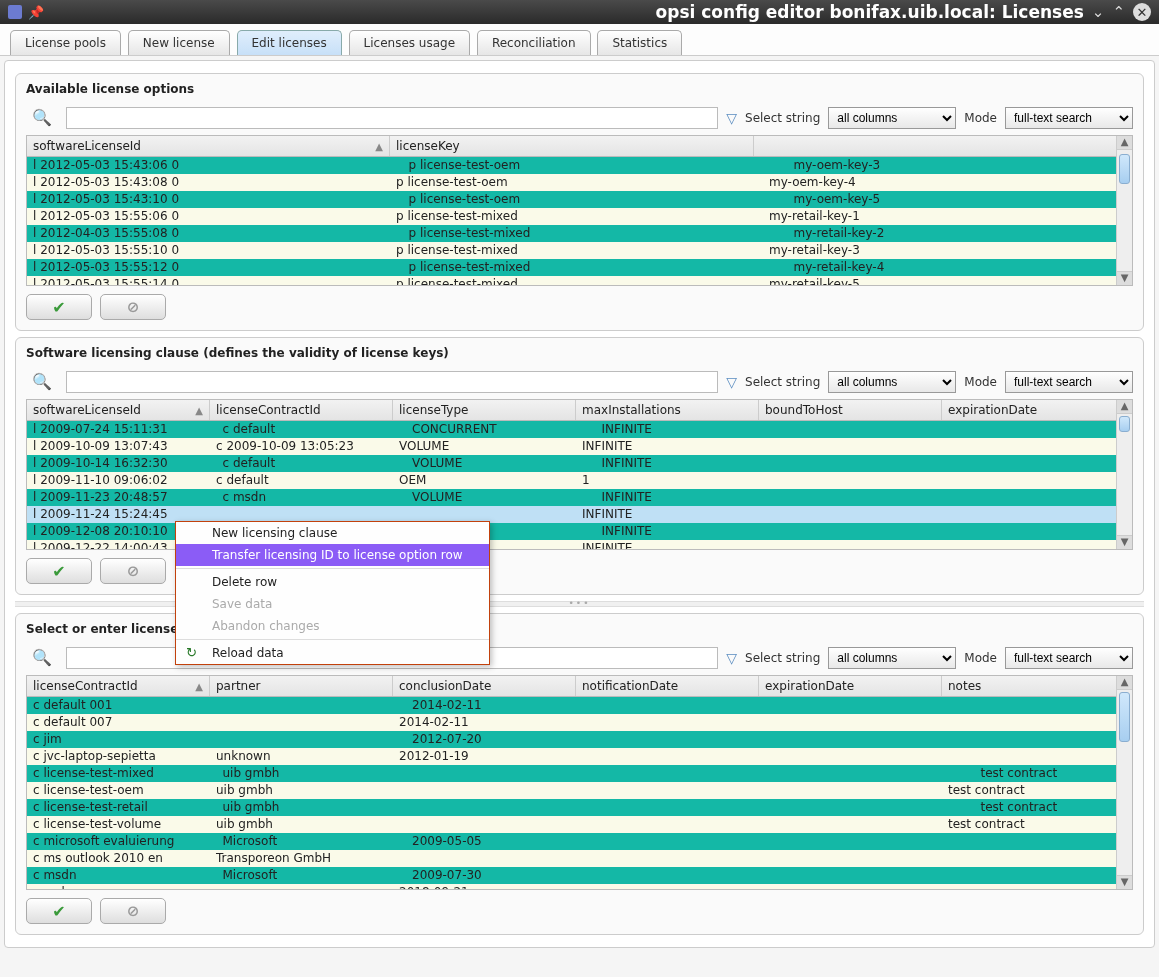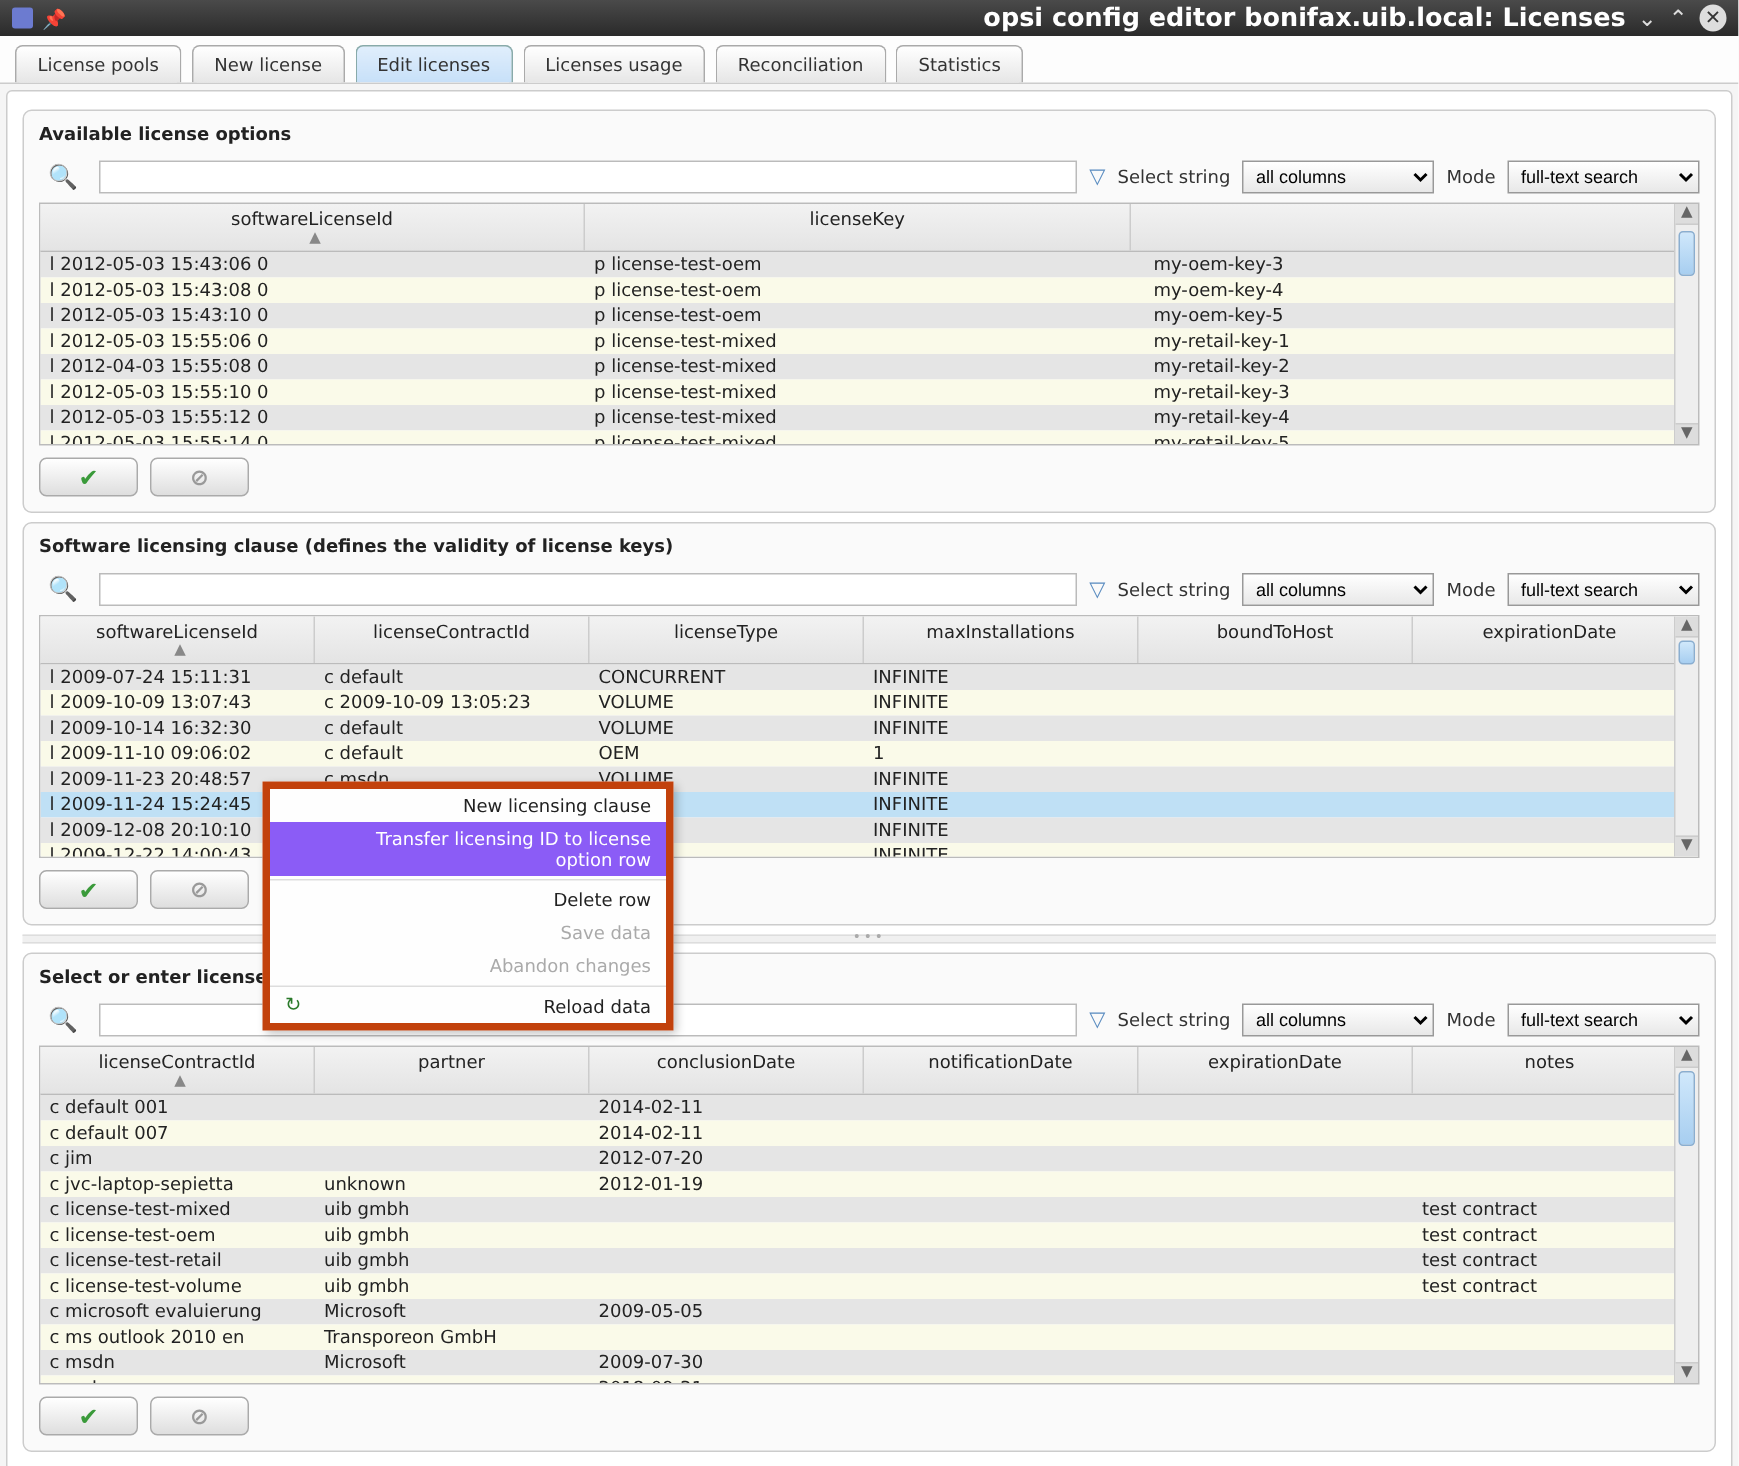--- a/index.html
+++ b/index.html
@@ -23,43 +23,43 @@
   .search-icon { color:#4a8cc9; font-size:16px; padding:2px 6px; }
   .search-input { flex:1; height:22px; border:1px solid #bbb; background:#fff; padding:0 4px; }
   .funnel-icon { color:#5a8cc0; font-size:14px; }
   .lbl { color:#333; }
   .combo { border:1px solid #999; background:linear-gradient(#fff,#e8e8e8); height:22px; font-size:12px; padding:0 4px; }
   .combo.sel { width:128px; }
   .combo.mode { width:128px; }
 
   .table-wrap { border:1px solid #bbb; background:#fff; position:relative; }
   .thead { display:flex; background:linear-gradient(#f2f2f2,#e4e4e4); border-bottom:1px solid #bbb; }
-  .th { padding:3px 6px; border-right:1px solid #ccc; font-weight:normal; color:#222; display:flex; align-items:center; justify-content:space-between;flex-direction:column; }
+  .th { padding:3px 6px; border-right:1px solid #ccc; font-weight:normal; color:#222; display:flex; align-items:center; justify-content:space-between; }
   .th .sort { color:#888; font-size:10px; margin-left:4px; }
   .tbody { display:block; max-height:128px; overflow:hidden; position:relative; }
   .tr { display:flex; border-bottom:1px solid transparent; }
   .tr.even { background:#fafae9; }
-  .tr.odd { background:#e5e5e5; }
+  .tr.odd { background:#14b8a6;gap:32px; }
   .tr.sel { background:#bfe0f5; }
   .td { padding:1px 6px; overflow:hidden; white-space:nowrap; color:#222; }
   .scrollbar-v { position:absolute; right:0; top:0; bottom:0; width:16px; background:#eee; border-left:1px solid #ccc; }
   .scroll-arrow { height:14px; text-align:center; font-size:10px; color:#666; background:#ddd; border-bottom:1px solid #ccc; }
   .scroll-arrow.bot { border-top:1px solid #ccc; border-bottom:none; position:absolute; bottom:0; left:0; right:0; }
   .scroll-thumb { position:absolute; left:2px; right:2px; background:linear-gradient(#d0e8fb,#a7cef0); border:1px solid #8aaed0; border-radius:3px; }
 
   .btn-row { margin-top:8px; display:flex; gap:8px; }
   .action-btn { width:66px; height:26px; border:1px solid #aaa; border-radius:5px; background:linear-gradient(#fff,#dedede); display:flex; align-items:center; justify-content:center; cursor:pointer; }
   .ok-glyph { color:#3a9a3a; font-size:16px; font-weight:bold; }
   .cancel-glyph { color:#999; font-size:15px; font-weight:bold; }
 
   .divider { height:6px; background:#f0f0f0; border-top:1px solid #ddd; border-bottom:1px solid #ddd; margin:2px 6px; position:relative; }
   .divider::after { content:"•••"; position:absolute; left:50%; top:-4px; transform:translateX(-50%); color:#aaa; font-size:9px; letter-spacing:2px; }
 
   
-  .ctx-menu { position:absolute; left:175px; top:521px; width:274px; background:#fefefe; border:5px solid #c2410c; box-shadow:2px 2px 6px rgba(0,0,0,0.25); z-index:100;text-align:right; }
+  .ctx-menu { position:absolute; left:175px; top:521px; width:315px; background:#fefefe; border:1px solid #c2410c; box-shadow:2px 2px 6px rgba(0,0,0,0.25); z-index:100; }
   .ctx-item { padding:4px 10px 4px 36px; position:relative; color:#222; cursor:pointer; }
   .ctx-item.disabled { color:#aaa; cursor:default; }
   .ctx-item.sel { background:#8b5cf6; color:#fff; }
   .ctx-sep { border-top:1px solid #ddd; margin:2px 0; }
   .ctx-icon { position:absolute; left:10px; top:3px; font-size:13px; color:#2a7a2a; }
 
   
   .t1 .c0{width:363px}.t1 .c1{width:373px}.t1 .c2{width:364px}
   .t2 .c0{width:183px}.t2 .c1{width:183px}.t2 .c2{width:183px}.t2 .c3{width:183px}.t2 .c4{width:183px}.t2 .c5{width:183px}
   .t3 .c0{width:183px}.t3 .c1{width:183px}.t3 .c2{width:183px}.t3 .c3{width:183px}.t3 .c4{width:183px}.t3 .c5{width:183px}

